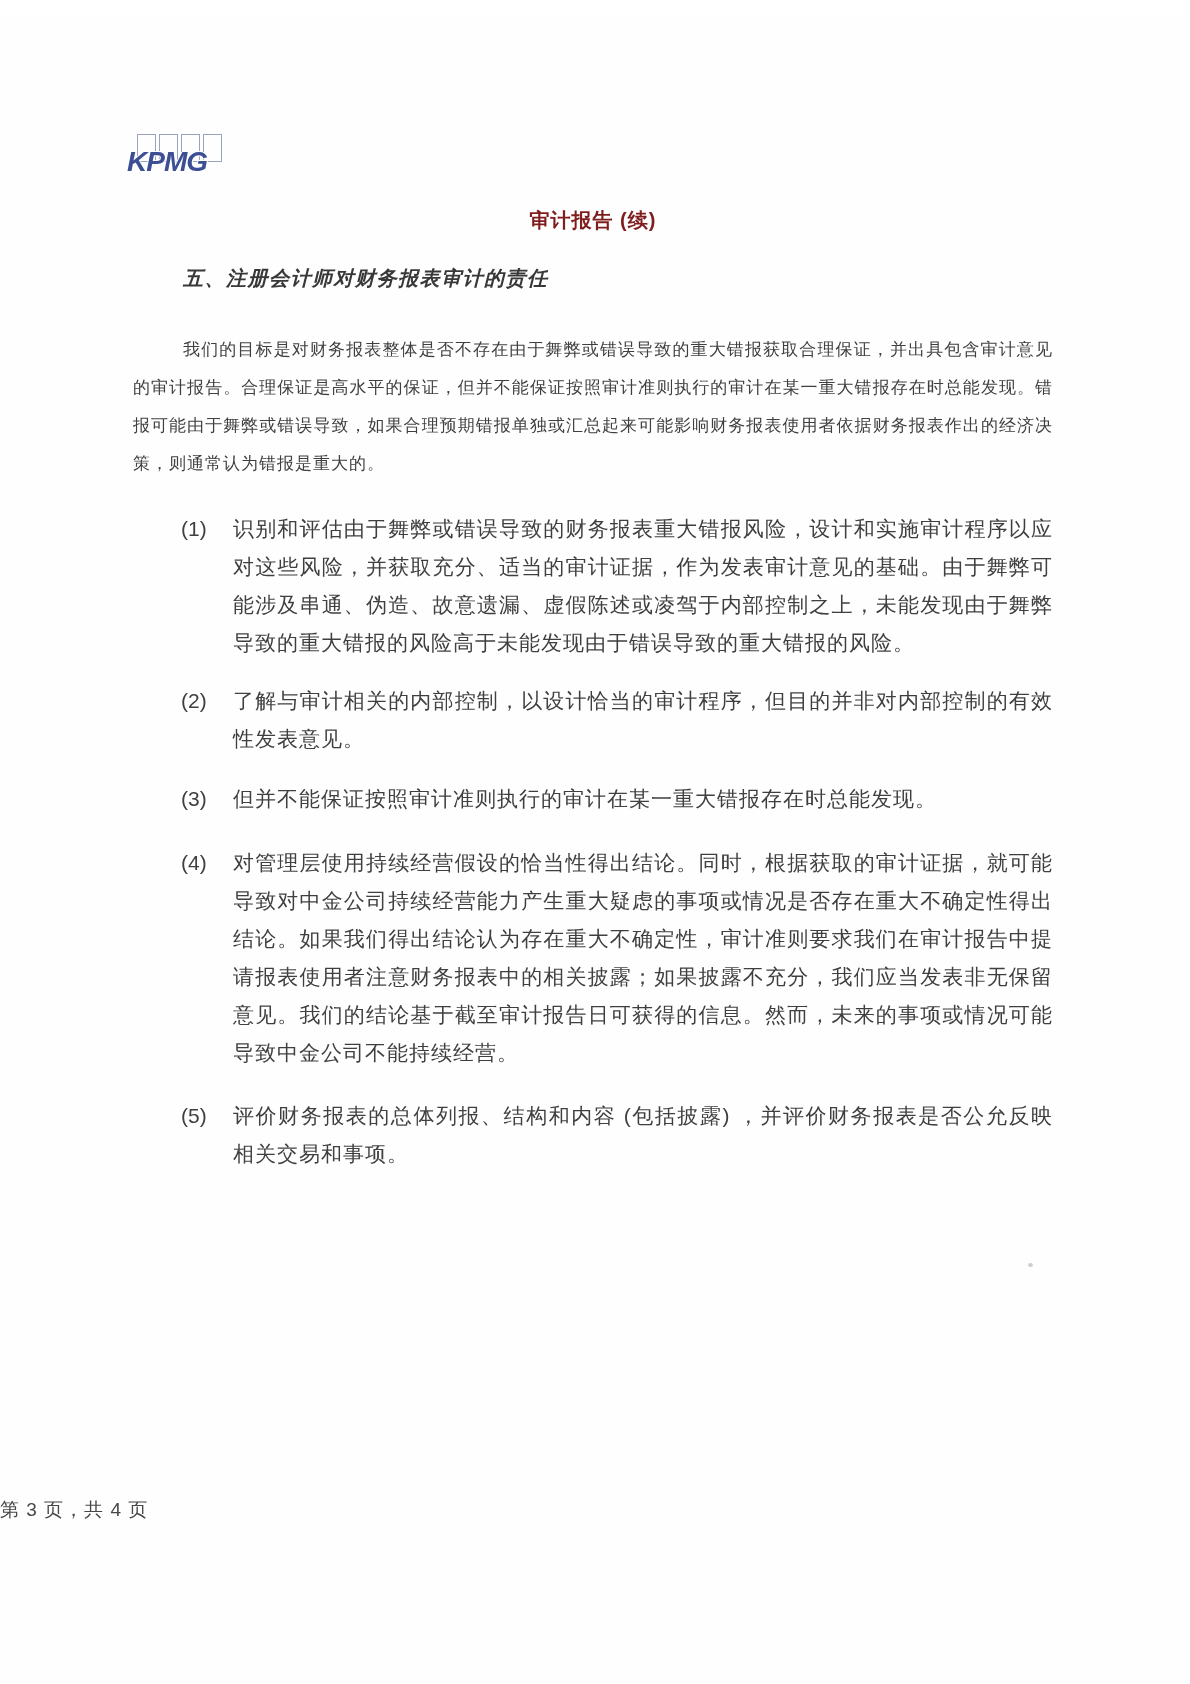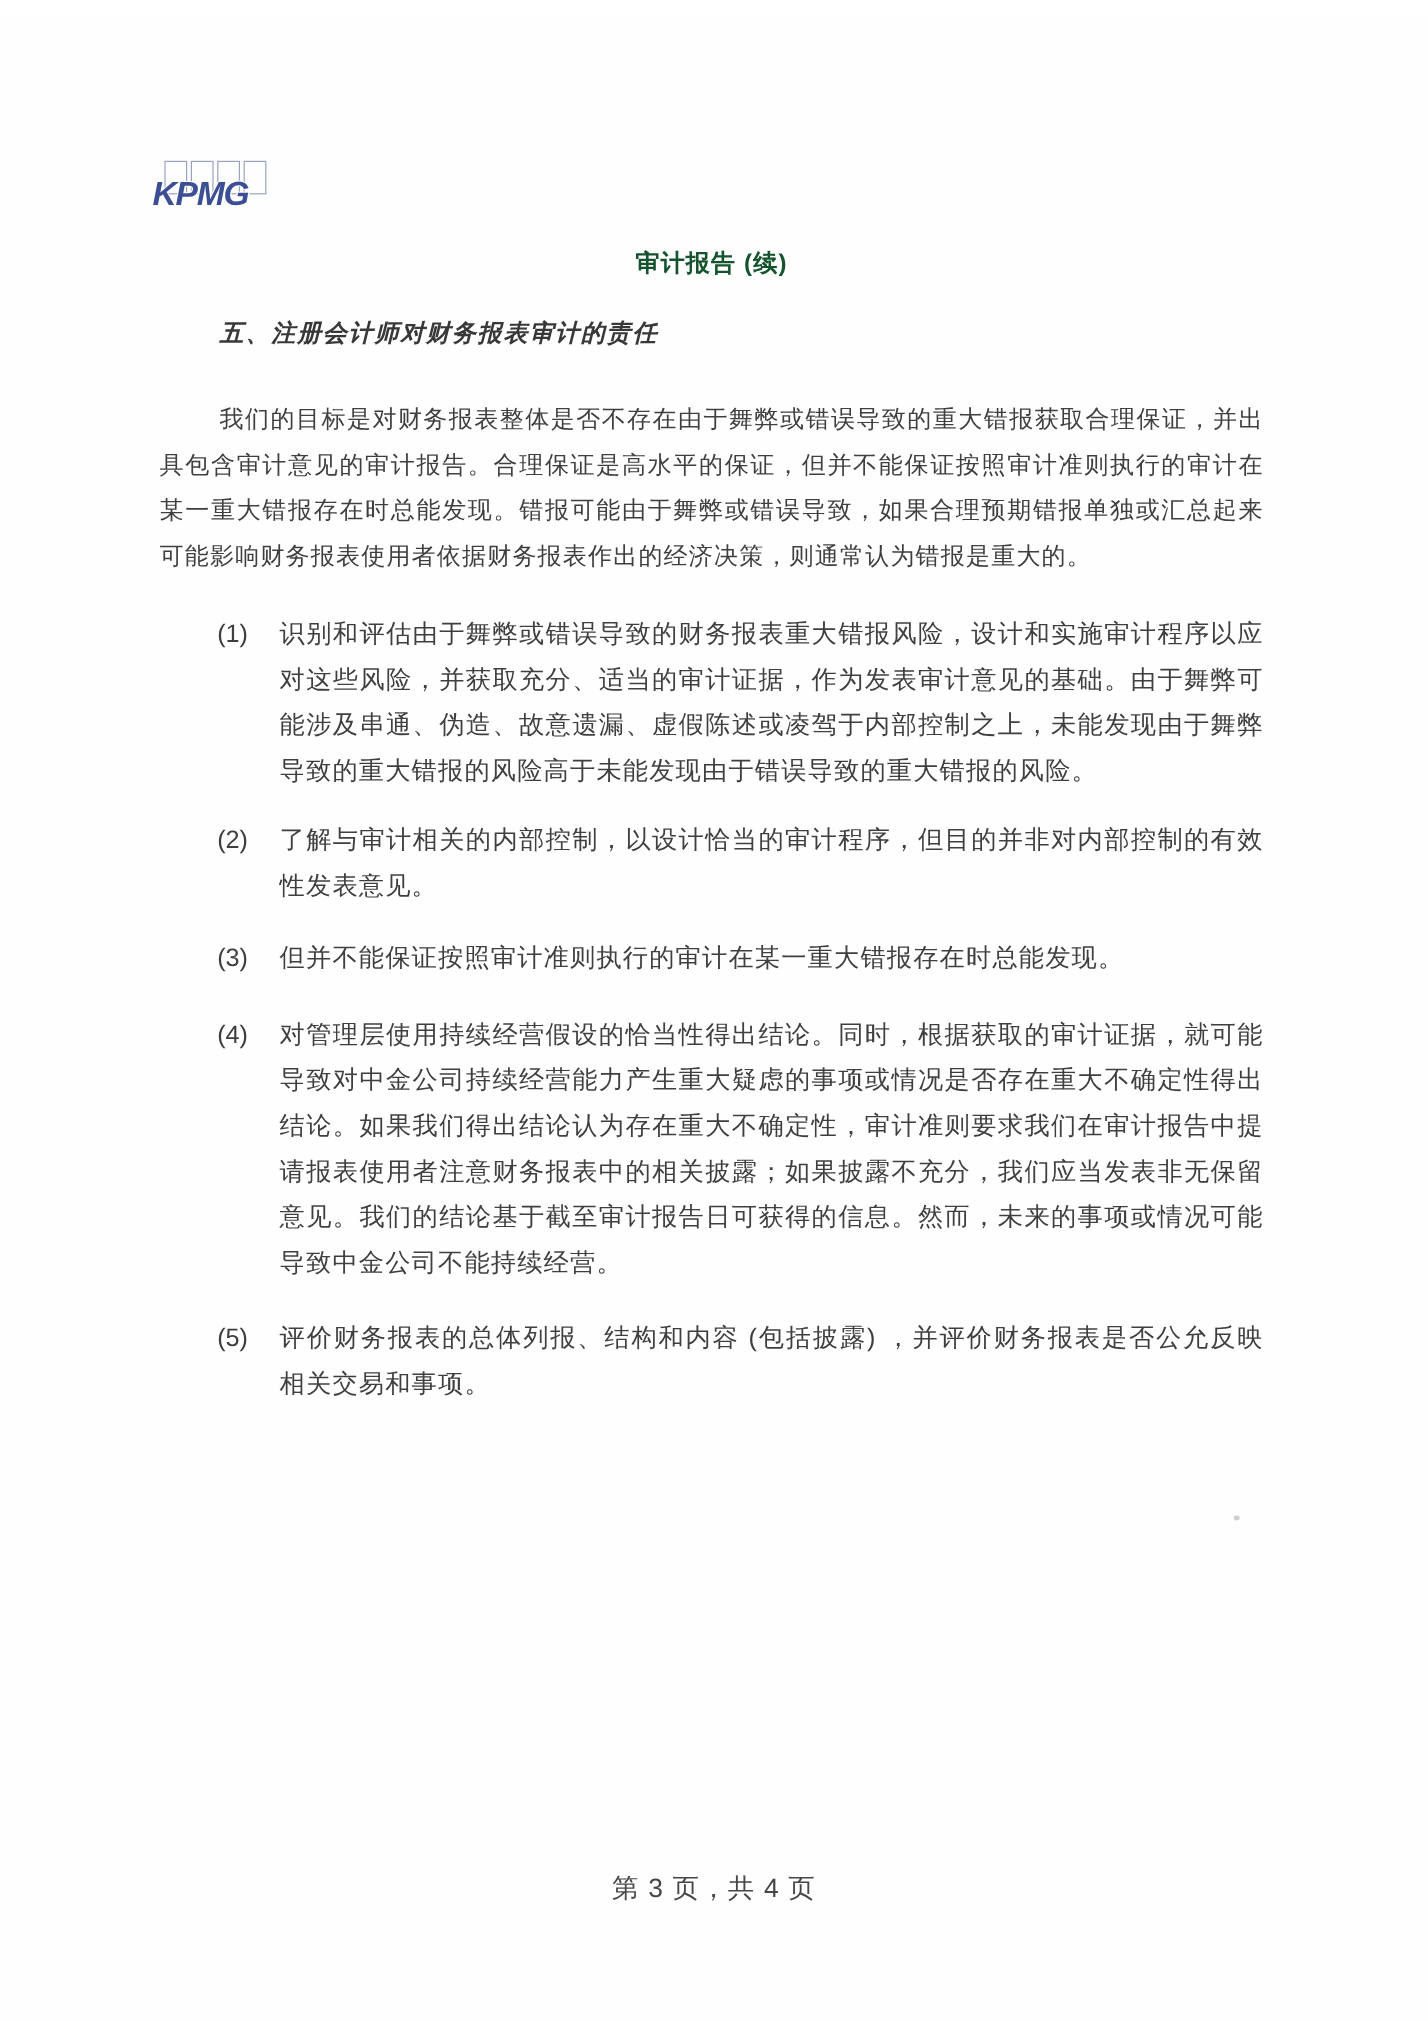--- a/index.html
+++ b/index.html
@@ -42,21 +42,21 @@
     color: #3d4f94;
     text-shadow: 1px 0 0 #fff, -1px 0 0 #fff, 0 1px 0 #fff, 0 -1px 0 #fff;
   }
 
   .doc-title {
     margin-top: 190px;
     text-align: center;
     font-weight: bold;
     font-size: 20px;
     letter-spacing: 1px;
-    color: #14532d;
+    color: #7f1d1d;
     line-height: 28px;
   }
   .doc-ref {
     margin-top: 31px;
     text-align: right;
     font-size: 19px;
     letter-spacing: 0.5px;
     color: #4c4c4c;
     line-height: 28px;
   }
@@ -64,21 +64,21 @@
     margin-top: 30px;
     padding-left: 50px;
     font-weight: bold;
     font-size: 20px;
     letter-spacing: 1.5px;
     color: #383838;
     line-height: 28px;
     font-style: italic;
   }
   .para {
-    font-size: 20px;
+    font-size: 17px;
     line-height: 38px;
     letter-spacing: 1px;
     text-align: justify;
     text-indent: 50px;
     color: #3f3f3f;
   }
   .para-1 { margin-top: 39px; }
   .para-2 { margin-top: 28px; }
 
   .list { margin-top: 27px; }
@@ -99,25 +99,25 @@
     flex: 1;
     font-size: 21px;
     line-height: 38px;
     letter-spacing: 1px;
     text-align: justify;
     color: #3f3f3f;
   }
 
   .page-footer {
     position: absolute;
-    top: 1545px;
+    top: 1481px;
     left: 0;
     width: 100%;
-    text-align: center;
-    font-size: 22px;
+    text-align: left;
+    font-size: 19px;
     letter-spacing: 1px;
     color: #474747;
     line-height: 26px;
   }
 
   .scan-dot {
     position: absolute;
     left: 1028px;
     top: 1247px;
     width: 5px;

